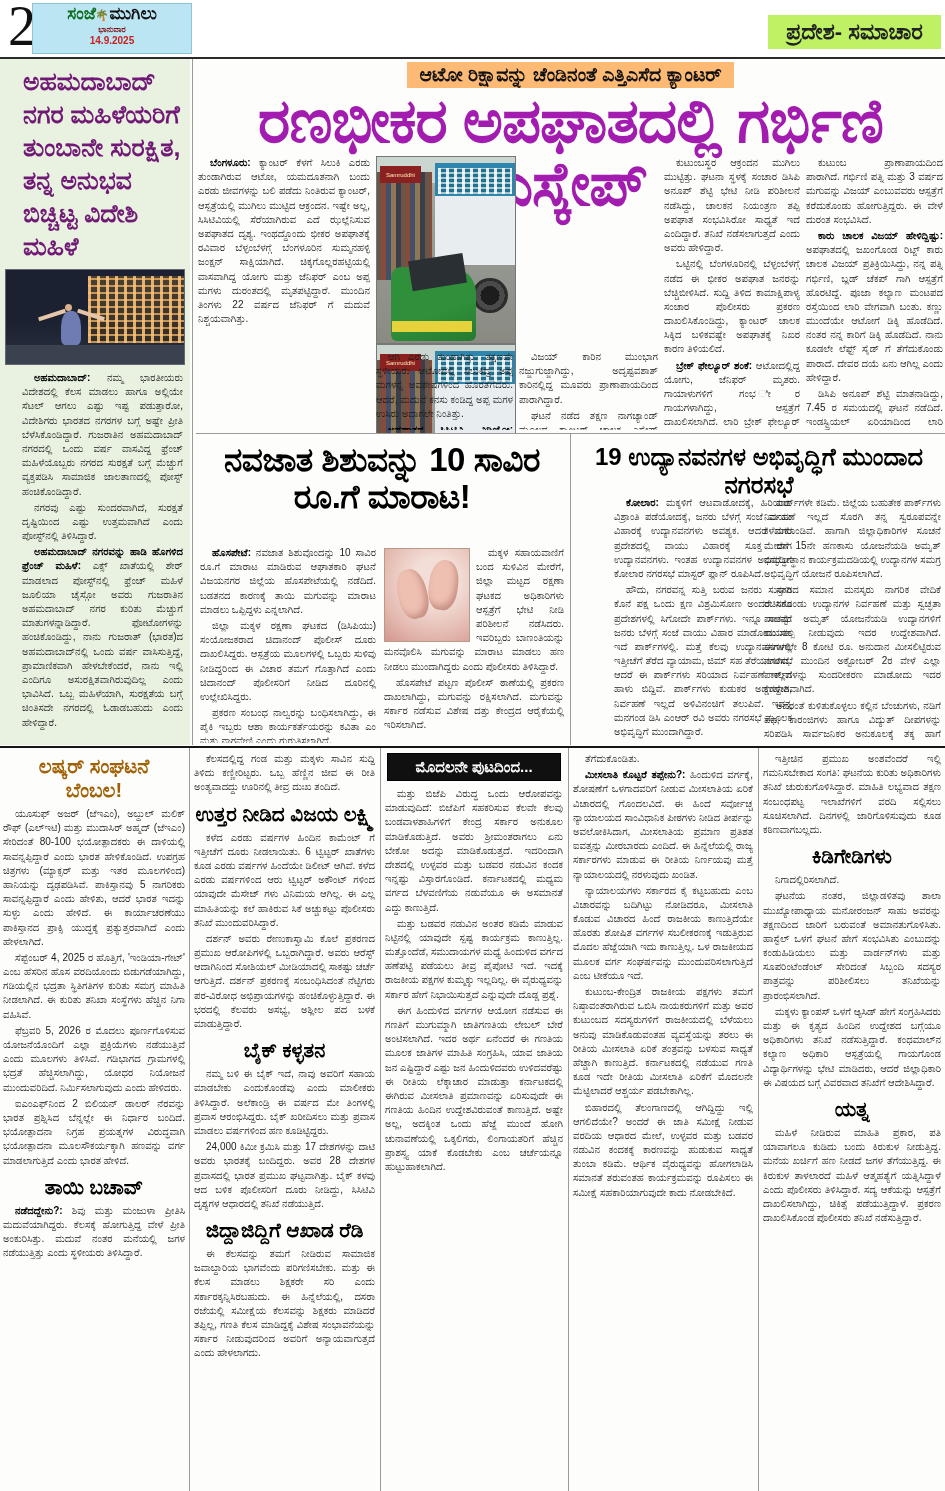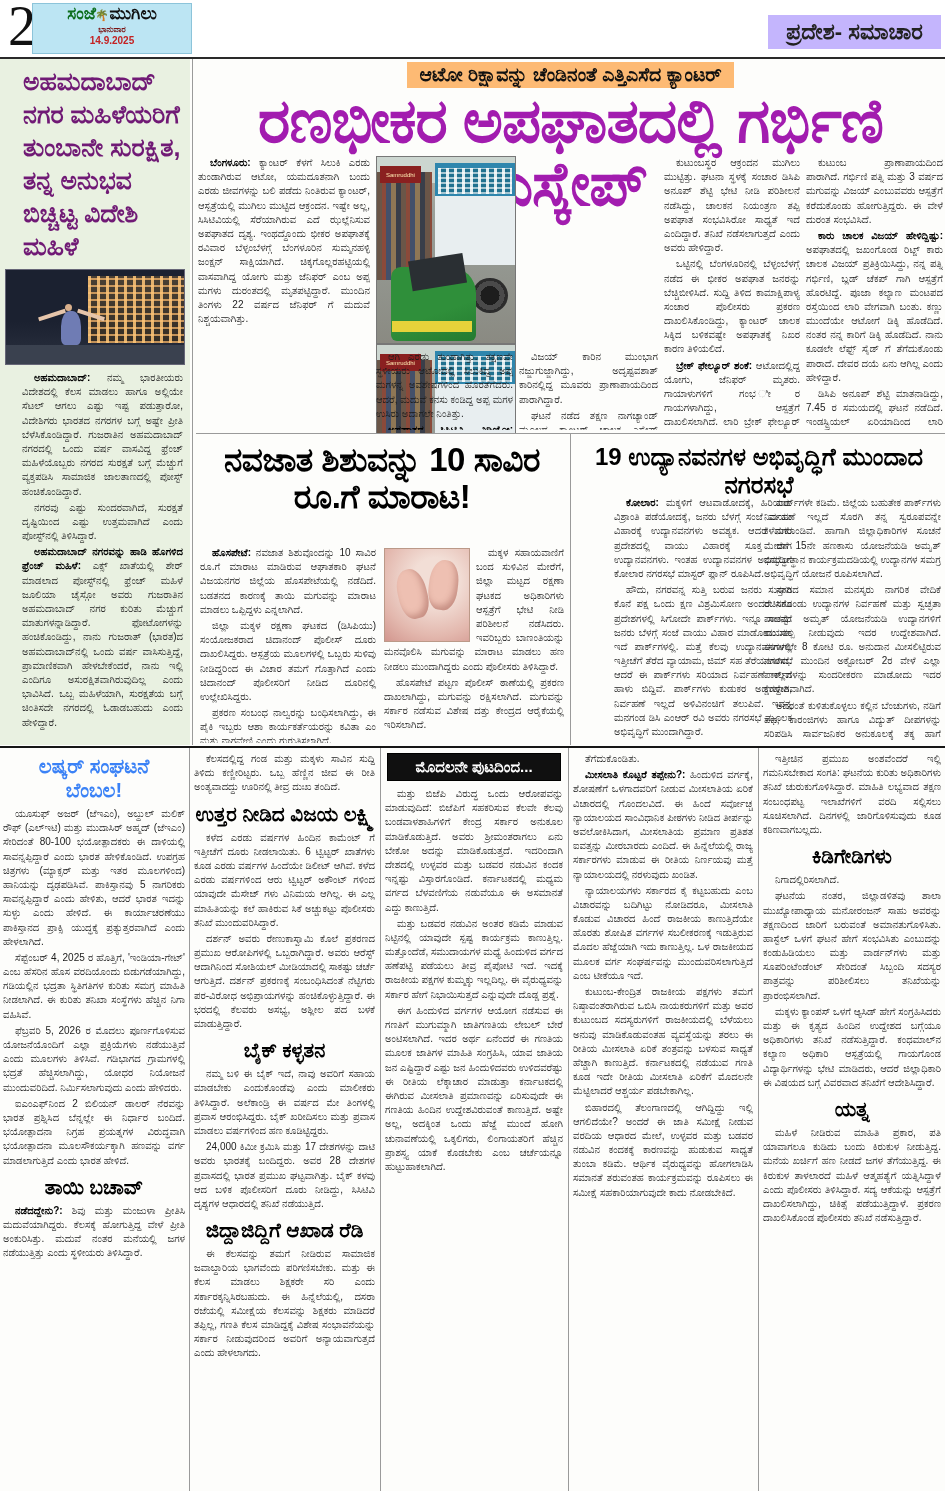--- a/index.html
+++ b/index.html
@@ -7,21 +7,21 @@
   
   #header{position:absolute;left:0;top:0;width:945px;height:57px;background:#fff;border-bottom:2px solid #2a2a2a;}
   .pagenum{position:absolute;left:8px;top:-6px;font-family:"Liberation Serif",serif;font-size:56px;font-weight:400;color:#111;}
   .masthead{position:absolute;left:32px;top:3px;width:158px;height:49px;background:#bce5f3;border:1px solid #8cc4da;text-align:center;}
   .mast-title{font-size:17px;font-weight:800;line-height:20px;letter-spacing:0;}
   .mast-t1{color:#0d6e1d;}
   .mast-t2{color:#101010;}
   .mast-palm{font-size:11px;}
   .mast-day{font-size:8px;font-weight:700;color:#7a1414;line-height:10px;}
   .mast-date{font-size:10px;font-weight:700;color:#c42222;line-height:12px;}
-  .section-label{position:absolute;right:4px;top:15px;background:#c4b5fd;padding:4px 18px;font-size:22px;font-weight:600;color:#222;}
+  .section-label{position:absolute;right:4px;top:15px;background:#bef264;padding:4px 18px;font-size:22px;font-weight:600;color:#222;}
   
   #left-rail{position:absolute;left:0;top:59px;width:190px;height:686px;background:#e9f1e1;padding:0;overflow:hidden;}
   .lr-head{font-size:25px;line-height:1.32;font-weight:800;color:#701a75;padding:6px 6px 4px 8px;margin-left:15px;}
   .photo-night{position:relative;width:178px;height:94px;margin:2px auto 4px;background:linear-gradient(180deg,#1b2130 0 55%,#2b3140 100%);overflow:hidden;border:1px solid #667;}
   .pn-build{position:absolute;right:0;top:6%;width:54%;height:72%;background:repeating-linear-gradient(90deg,rgba(255,198,120,.85) 0 3px,transparent 3px 9px),repeating-linear-gradient(0deg,rgba(255,188,110,.7) 0 2px,transparent 2px 7px),linear-gradient(#4a4034,#342d25);}
   .pn-ground{position:absolute;bottom:0;left:0;right:0;height:20%;background:#3a414f;}
   .pn-head{position:absolute;left:33%;bottom:56%;width:7px;height:7px;border-radius:50%;background:#d9b08c;}
   .pn-body{position:absolute;left:31%;bottom:20%;width:11%;height:36%;background:#6f7cb4;border-radius:45% 45% 20% 20%;}
   .pn-arm1{position:absolute;left:18%;bottom:50%;width:16%;height:4px;background:#e6c5aa;transform:rotate(-18deg);}
   .pn-arm2{position:absolute;left:40%;bottom:50%;width:16%;height:4px;background:#e6c5aa;transform:rotate(18deg);}
@@ -69,21 +69,21 @@
   #midB-c1{position:absolute;left:5px;top:62px;width:178px;height:247px;overflow:hidden;margin-left:36px;}
   #midB-c2{position:absolute;left:191px;top:62px;width:177px;height:247px;overflow:hidden;}
   
   #bottom-band{position:absolute;left:0;top:746px;width:945px;height:745px;border-top:2px solid #161616;overflow:hidden;}
   .b-col{position:absolute;top:4px;height:738px;overflow:hidden;}
   #b-c1{left:3px;width:182px;}
   #b-c2{left:194px;width:181px;}
   #b-c3{left:385px;width:178px;}
   #b-c4{left:573px;width:180px;}
   #b-c5{left:763px;width:178px;}
-  .b-head{text-align:center;font-size:20px;font-weight:800;color:#3b82f6;margin:2px 6px 5px;line-height:1.2;}
+  .b-head{text-align:center;font-size:20px;font-weight:800;color:#a16207;margin:2px 6px 5px;line-height:1.2;}
   .b-sub{text-align:center;font-size:20px;font-weight:800;color:#000;margin:7px 0 5px;line-height:1.2;}
   .banner{background:#101010;color:#fff;text-align:center;font-size:15px;font-weight:700;padding:4px 2px;margin:1px 2px 6px;border:1px solid #000;}
 </style>
 </head>
 <body>
 
 <div id="header">
   <div class="pagenum">2</div>
   <div class="masthead">
     <div class="mast-title">

